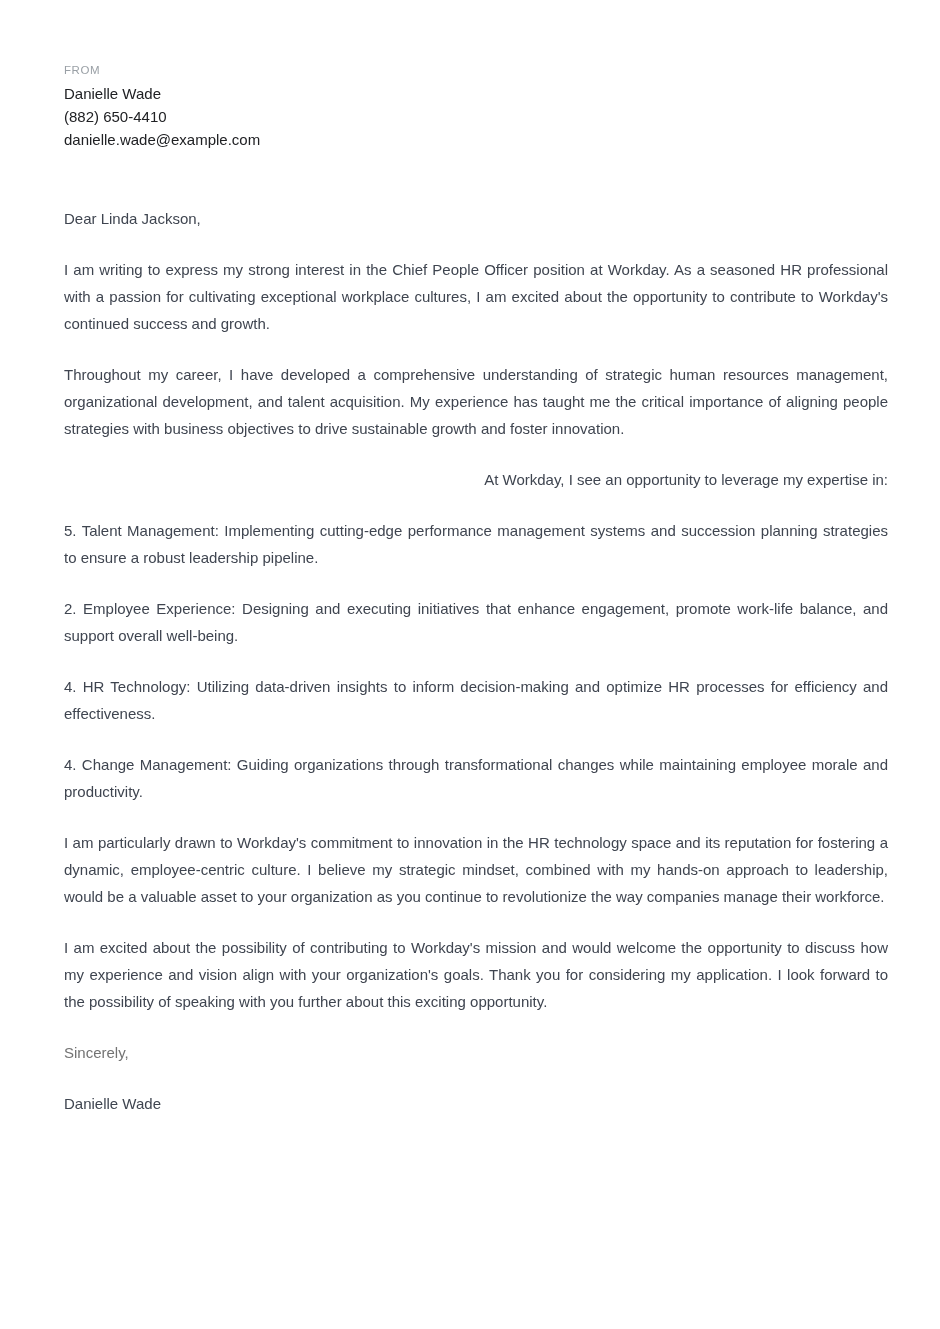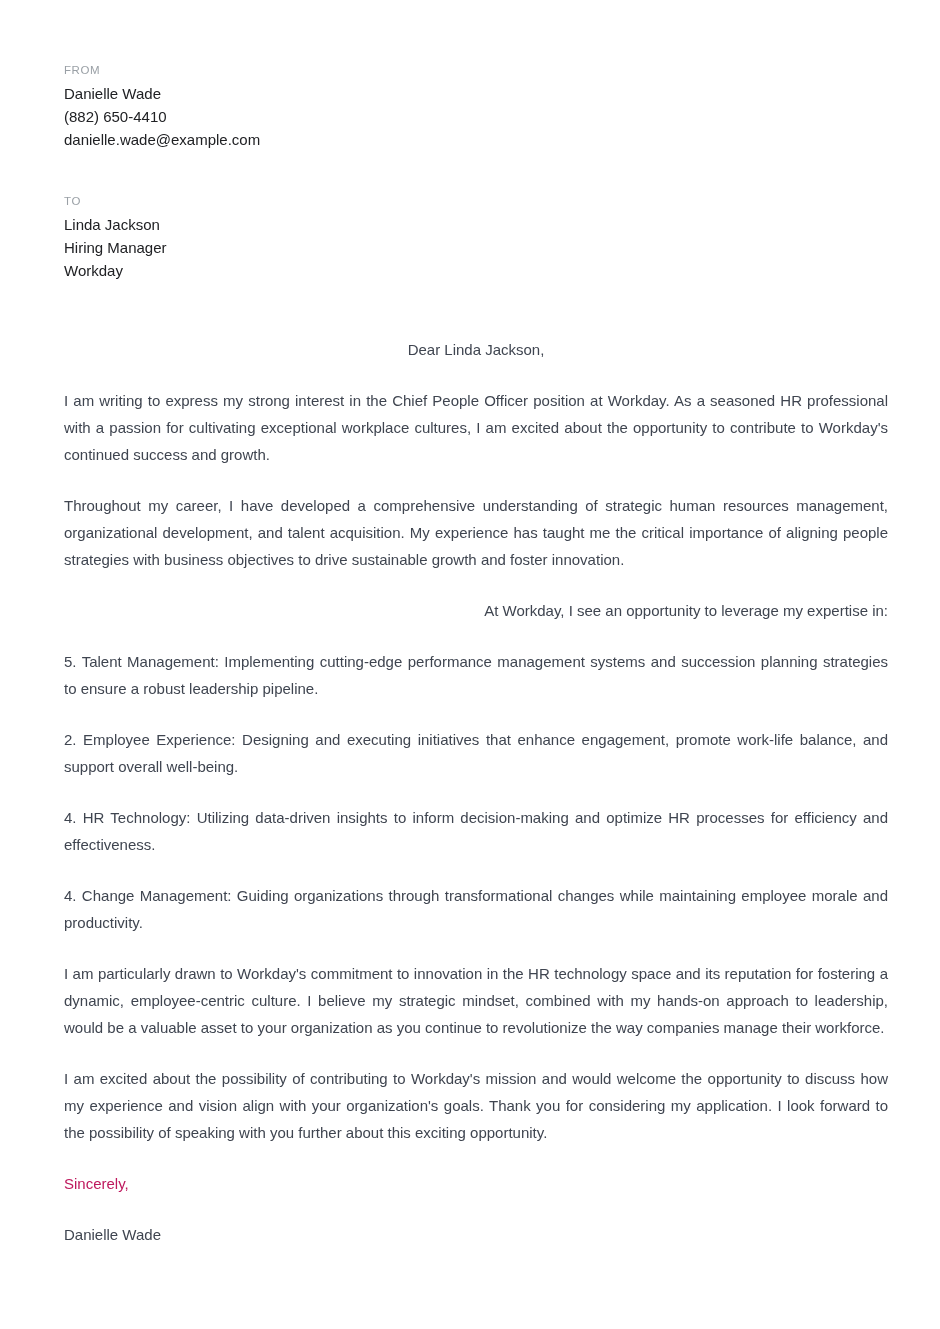--- a/index.html
+++ b/index.html
@@ -47,37 +47,36 @@
   
   .body-wrap {
     margin-top: 54px;
     width: 824px;
   }
   .salutation {
     font-size: 15px;
     line-height: 27px;
     color: #3f4550;
     margin: 0 0 24px 0;
-    text-align: center;
   }
   .para {
     font-size: 15px;
     line-height: 27px;
     color: #3f4550;
     margin: 0 0 24px 0;
     text-align: justify;
     text-justify: inter-word;
   }
   .para.noj {
     text-align: right;
   }
   .closing {
     font-size: 15px;
     line-height: 27px;
-    color: #be185d;
+    color: #737373;
     margin: 0 0 24px 0;
   }
   .signature {
     font-size: 15px;
     line-height: 27px;
     color: #3f4550;
     margin: 0;
   }
 </style>
 </head>
@@ -85,26 +84,20 @@
 
 <div class="letter">
 
   <div class="addr-block from">
     <div class="addr-label">FROM</div>
     <div class="addr-line">Danielle Wade</div>
     <div class="addr-line">(882) 650-4410</div>
     <div class="addr-line">danielle.wade@example.com</div>
   </div>
 
-  <div class="addr-block to">
-    <div class="addr-label">TO</div>
-    <div class="addr-line">Linda Jackson</div>
-    <div class="addr-line">Hiring Manager</div>
-    <div class="addr-line">Workday</div>
-  </div>
 
   <div class="body-wrap">
 
     <p class="salutation">Dear Linda Jackson,</p>
 
     <p class="para">I am writing to express my strong interest in the Chief People Officer position at Workday. As a seasoned HR professional with a passion for cultivating exceptional workplace cultures, I am excited about the opportunity to contribute to Workday's continued success and growth.</p>
     <p class="para">Throughout my career, I have developed a comprehensive understanding of strategic human resources management, organizational development, and talent acquisition. My experience has taught me the critical importance of aligning people strategies with business objectives to drive sustainable growth and foster innovation.</p>
     <p class="para noj">At Workday, I see an opportunity to leverage my expertise in:</p>
 
     <p class="para">5. Talent Management: Implementing cutting-edge performance management systems and succession planning strategies to ensure a robust leadership pipeline.</p>

